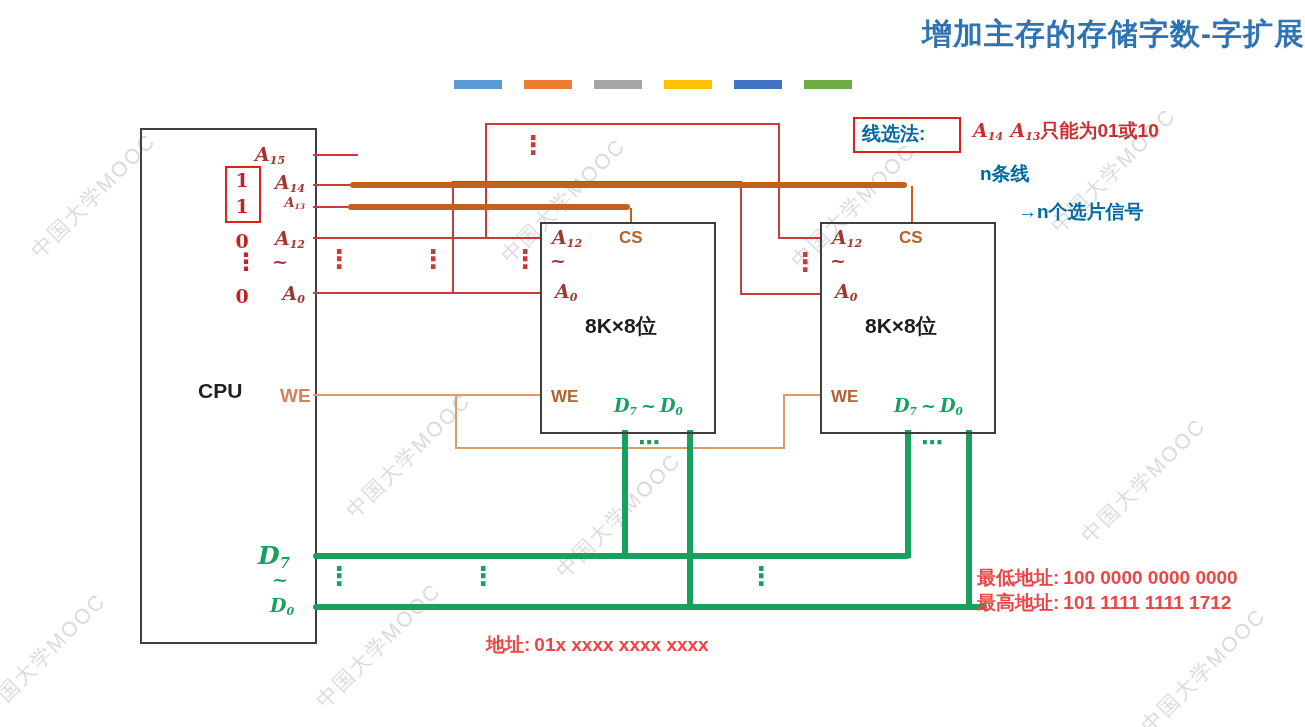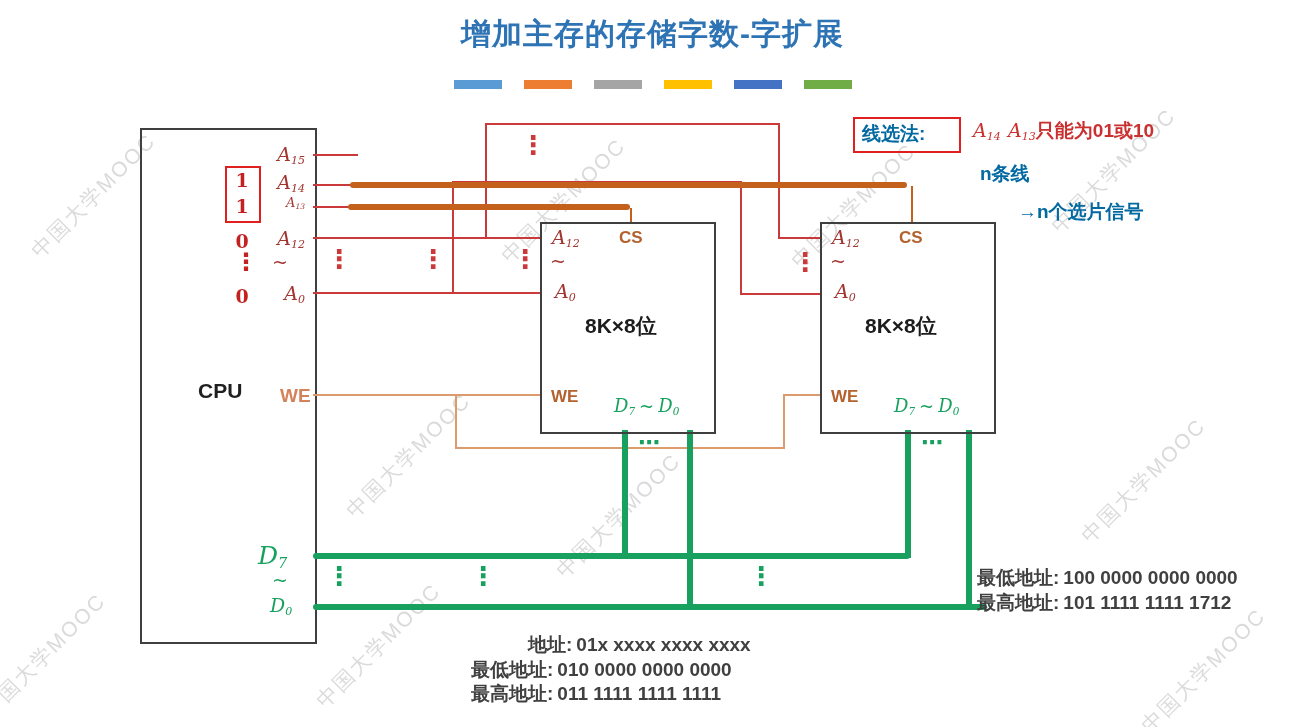--- a/index.html
+++ b/index.html
@@ -1,38 +1,38 @@
 <!DOCTYPE html>
 <html><head>
 <meta charset="utf-8">
 <style>
   html,body{margin:0;padding:0;background:#fff;}
   .canvas{position:relative;width:1305px;height:727px;background:#ffffff;overflow:hidden;
           font-family:"Liberation Sans",sans-serif;}
   .t{position:absolute;white-space:nowrap;line-height:1;}
-  .ser{font-family:"DejaVu Serif",serif;font-style:italic;font-weight:400;}
+  .ser{font-family:"DejaVu Serif",serif;font-style:italic;font-weight:700;}
   sub{font-size:0.58em;font-style:italic;vertical-align:-0.3em;}
   .wire{position:absolute;}
   .h{height:2px;} .v{width:2px;}
   .h.thick{height:6px;border-radius:3px;} .v.thick{width:6px;}
   .red{background:#CB3A3A;} .brown{background:#C2601C;} .orange{background:#DB9B6C;} .green{background:#18A15E;}
   .box{position:absolute;border:2px solid #3F3F3F;}
   .redbox{position:absolute;border:2px solid #E01F1F;}
   .dr{color:#A23530;} .rt{color:#C9302F;} .gt{color:#18A15E;} .bt{color:#B4622D;} .ot{color:#D4825A;}
   .bit{font-family:"DejaVu Serif",serif;font-weight:700;color:#C42222;font-size:19px;}
   .vdots{font-family:"DejaVu Sans",sans-serif;font-size:26px;font-weight:700;letter-spacing:0;}
   .hdots{font-family:"DejaVu Sans",sans-serif;font-size:22px;font-weight:700;}
   .wm{position:absolute;color:rgba(187,187,187,0.55);font-size:21px;white-space:nowrap;
       transform:rotate(-45deg);transform-origin:left center;letter-spacing:2px;}
-  .title{position:absolute;left:0;top:14px;width:100%;text-align:center;font-size:30px;
+  .title{position:absolute;left:0;top:14px;width:100%;text-align:right;font-size:30px;
          font-weight:700;color:#2E74B5;letter-spacing:1px;}
   .bars{position:absolute;left:0;top:80px;width:100%;display:flex;justify-content:center;gap:22px;}
   .bar{width:48px;height:9px;}
   .note{font-size:19px;font-weight:600;color:#0369a1;}
-  .addr{font-size:19px;font-weight:600;color:#404040;}
+  .addr{font-size:19px;font-weight:600;color:#ef4444;}
   .addr span{margin-right:4px;}
 </style>
 </head>
 <body>
 
 <div class="canvas">
 
   <div class="wm" style="left:35px;top:240px">中国大学MOOC</div>
   <div class="wm" style="left:-15px;top:700px">中国大学MOOC</div>
   <div class="wm" style="left:320px;top:690px">中国大学MOOC</div>
@@ -57,21 +57,21 @@
   <div class="box" style="left:140px;top:128px;width:173px;height:512px"></div>
   <div class="t" style="left:198px;top:380px;font-size:21px;font-weight:700;color:#1F1F1F">CPU</div>
 
   <div class="redbox" style="left:225px;top:166px;width:32px;height:53px"></div>
   <div class="t bit" style="left:227px;top:171px;width:30px;text-align:center">1</div>
   <div class="t bit" style="left:227px;top:197px;width:30px;text-align:center">1</div>
   <div class="t bit" style="left:227px;top:232px;width:30px;text-align:center">0</div>
   <div class="t vdots" style="left:234px;top:250px;color:#C42222;font-size:24px">⋮</div>
   <div class="t bit" style="left:227px;top:287px;width:30px;text-align:center">0</div>
 
-  <div class="t ser dr" style="left:255px;top:145px;width:50px;text-align:right;font-size:19px"><span>A</span><sub>15</sub></div>
+  <div class="t ser dr" style="left:255px;top:145px;width:50px;text-align:left;font-size:19px"><span>A</span><sub>15</sub></div>
   <div class="t ser dr" style="left:255px;top:173px;width:50px;text-align:right;font-size:19px"><span>A</span><sub>14</sub></div>
   <div class="t ser dr" style="left:255px;top:196px;width:50px;text-align:right;font-size:13px"><span>A</span><sub>13</sub></div>
   <div class="t ser dr" style="left:255px;top:229px;width:50px;text-align:right;font-size:19px"><span>A</span><sub>12</sub></div>
   <div class="t ser dr" style="left:272px;top:252px;font-size:19px">~</div>
   <div class="t ser dr" style="left:255px;top:284px;width:50px;text-align:right;font-size:19px"><span>A</span><sub>0</sub></div>
   <div class="t ot" style="left:280px;top:386px;font-size:19px;font-weight:700">WE</div>
   <div class="t ser gt" style="left:258px;top:543px;font-size:25px"><span>D</span><sub>7</sub></div>
   <div class="t ser gt" style="left:272px;top:570px;font-size:19px">~</div>
   <div class="t ser gt" style="left:270px;top:596px;font-size:19px"><span>D</span><sub>0</sub></div>
 
@@ -138,21 +138,19 @@
 
   <div class="redbox" style="left:853px;top:117px;width:104px;height:32px"></div>
   <div class="t note" style="left:862px;top:124px">线选法:</div>
   <div class="t" style="left:973px;top:121px;font-size:19px">
     <span class="ser rt"><span>A</span><sub>14</sub></span>
     <span class="ser rt" style="margin-left:2px"><span>A</span><sub>13</sub></span><span class="rt" style="font-weight:600">只能为01或10</span>
   </div>
   <div class="t note" style="left:980px;top:164px">n条线</div>
   <div class="t note" style="left:1018px;top:202px"><span style="font-weight:800">→</span><span>n个选片信号</span></div>
 
-  <div class="t addr" style="left:528px;top:635px"><span>地址:</span><span>01x xxxx xxxx xxxx</span></div>
-  <div class="t addr" style="left:471px;top:660px"><span>最低地址:</span><span>010 0000 0000 0000</span></div>
-  <div class="t addr" style="left:471px;top:684px"><span>最高地址:</span><span>011 1111 1111 1111</span></div>
+  <div class="t addr" style="left:486px;top:635px"><span>地址:</span><span>01x xxxx xxxx xxxx</span></div>
 
   <div class="t addr" style="left:977px;top:568px"><span>最低地址:</span><span>100 0000 0000 0000</span></div>
   <div class="t addr" style="left:977px;top:593px"><span>最高地址:</span><span>101 1111 1111 1712</span></div>
 
 
 </div>
 
 </body></html>

